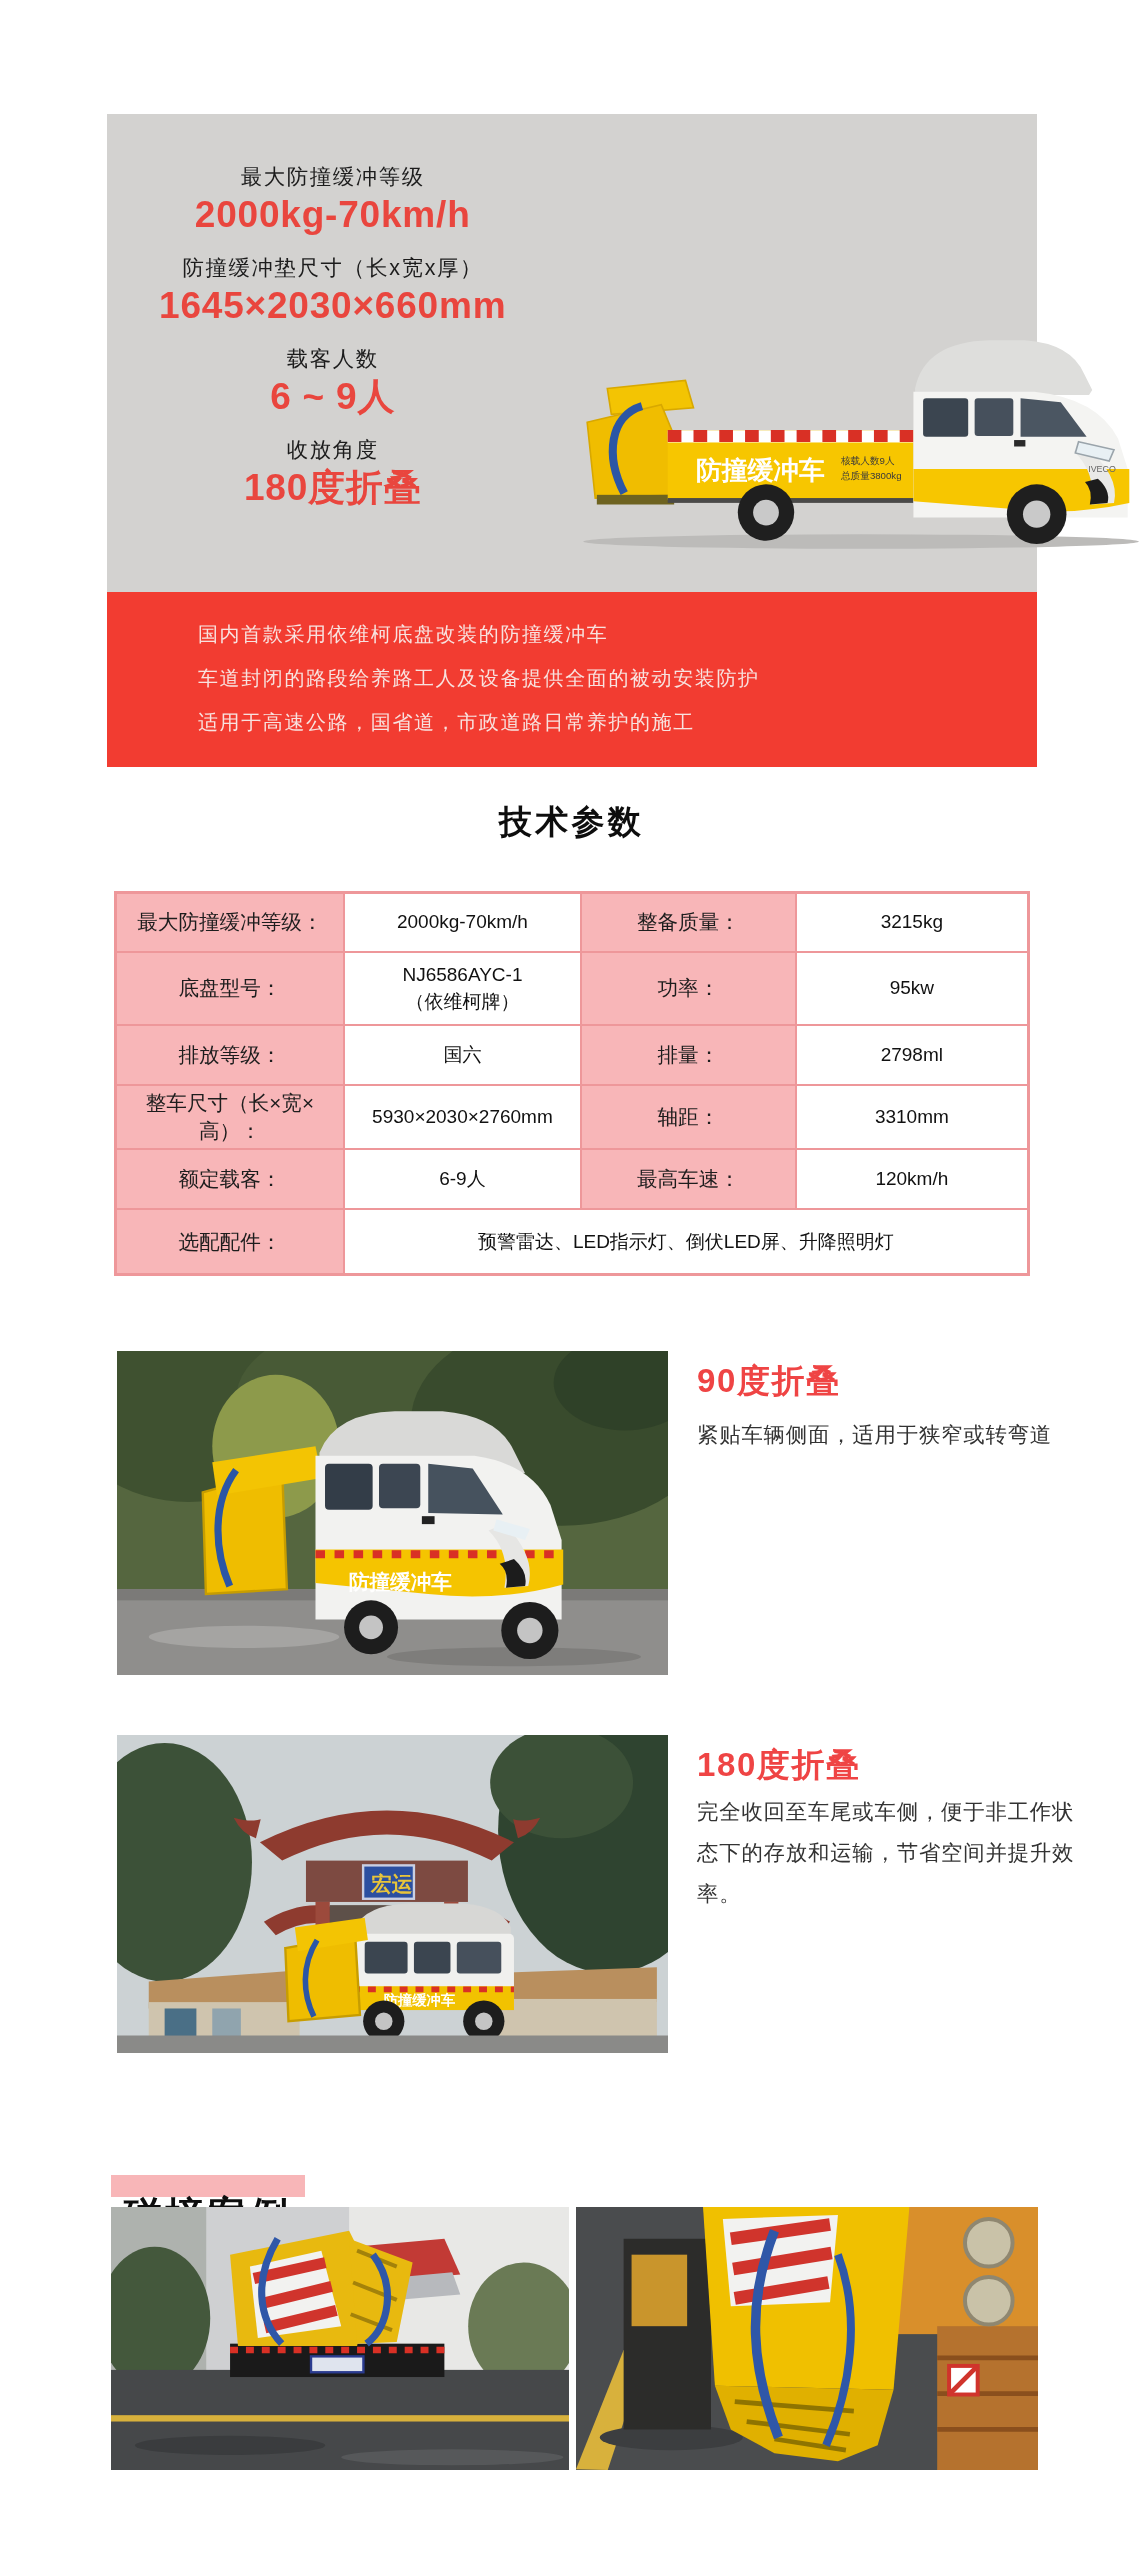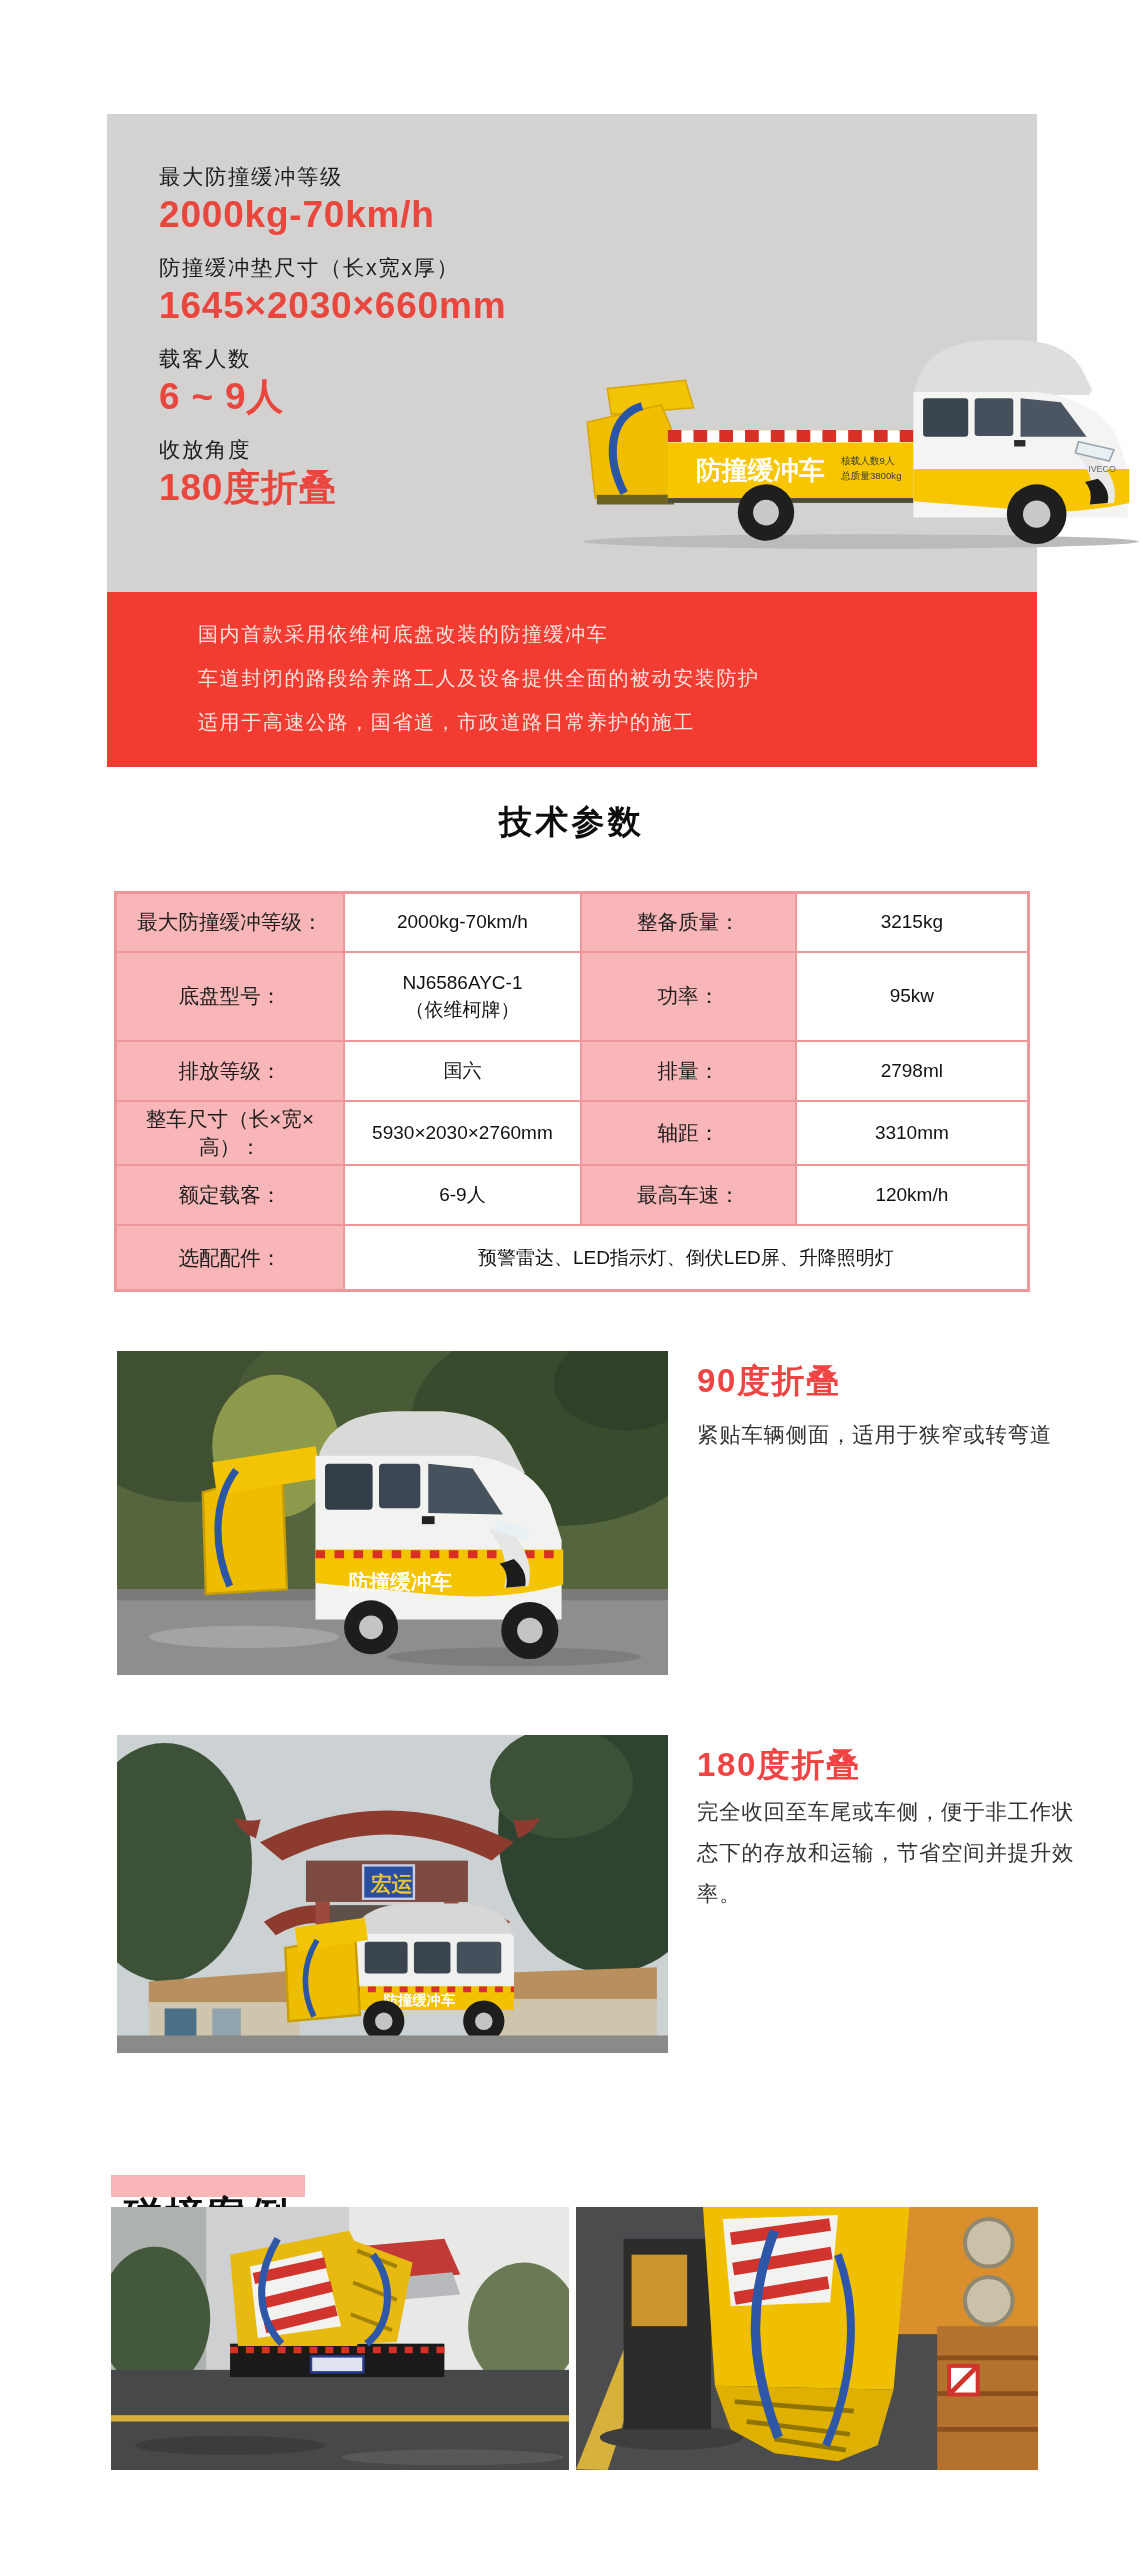--- a/index.html
+++ b/index.html
@@ -2,21 +2,21 @@
 <html style="font-size:12.7px"><head>
 <meta charset="utf-8">
 <style>
   html,body{margin:0;padding:0;background:#ffffff;}
   .page{position:relative;width:1143px;height:2576px;background:#ffffff;overflow:hidden;
         font-family:"Liberation Sans","DejaVu Sans",sans-serif;color:#111;}
   .abs{position:absolute;}
 
   
   .hero{left:107px;top:114px;width:930px;height:479px;background:#d3d2d0;}
-  .hero-specs{left:52px;top:49px;display:flex;flex-direction:column;}
+  .hero-specs{left:52px;top:49px;display:flex;flex-direction:column;text-align:center;}
   .spec-label{font-size:21.4px;line-height:29px;color:#1c1c1c;letter-spacing:1.6px;}
   .spec-value{font-size:37px;line-height:46px;font-weight:bold;color:#e9463e;margin-bottom:16px;letter-spacing:0.8px;}
   .hero-truck{left:456px;top:197px;width:580px;height:242px;}
 
   
   .banner{left:107px;top:592px;width:930px;height:175px;background:#f23c31;
           display:flex;flex-direction:column;padding-top:30px;box-sizing:border-box;}
   .banner-line{font-size:20px;line-height:24px;color:#f8e2df;margin:0 0 20px 91px;letter-spacing:1.6px;}
 
   
@@ -107,21 +107,21 @@
         <col style="width:23.5%">
         <col style="width:25.5%">
       </colgroup>
     <tbody>
         <tr style="height:59px">
       <td class="lab">最大防撞缓冲等级：</td>
       <td class="val">2000kg-70km/h</td>
       <td class="lab">整备质量：</td>
       <td class="val">3215kg</td>
     </tr>
-    <tr style="height:89px">
+    <tr style="height:73px">
       <td class="lab">底盘型号：</td>
       <td class="val">
         <div class="v2line">NJ6586AYC-1</div>
         <div class="v2line">（依维柯牌）</div>
       </td>
       <td class="lab">功率：</td>
       <td class="val">95kw</td>
     </tr>
     <tr style="height:60px">
       <td class="lab">排放等级：</td>

